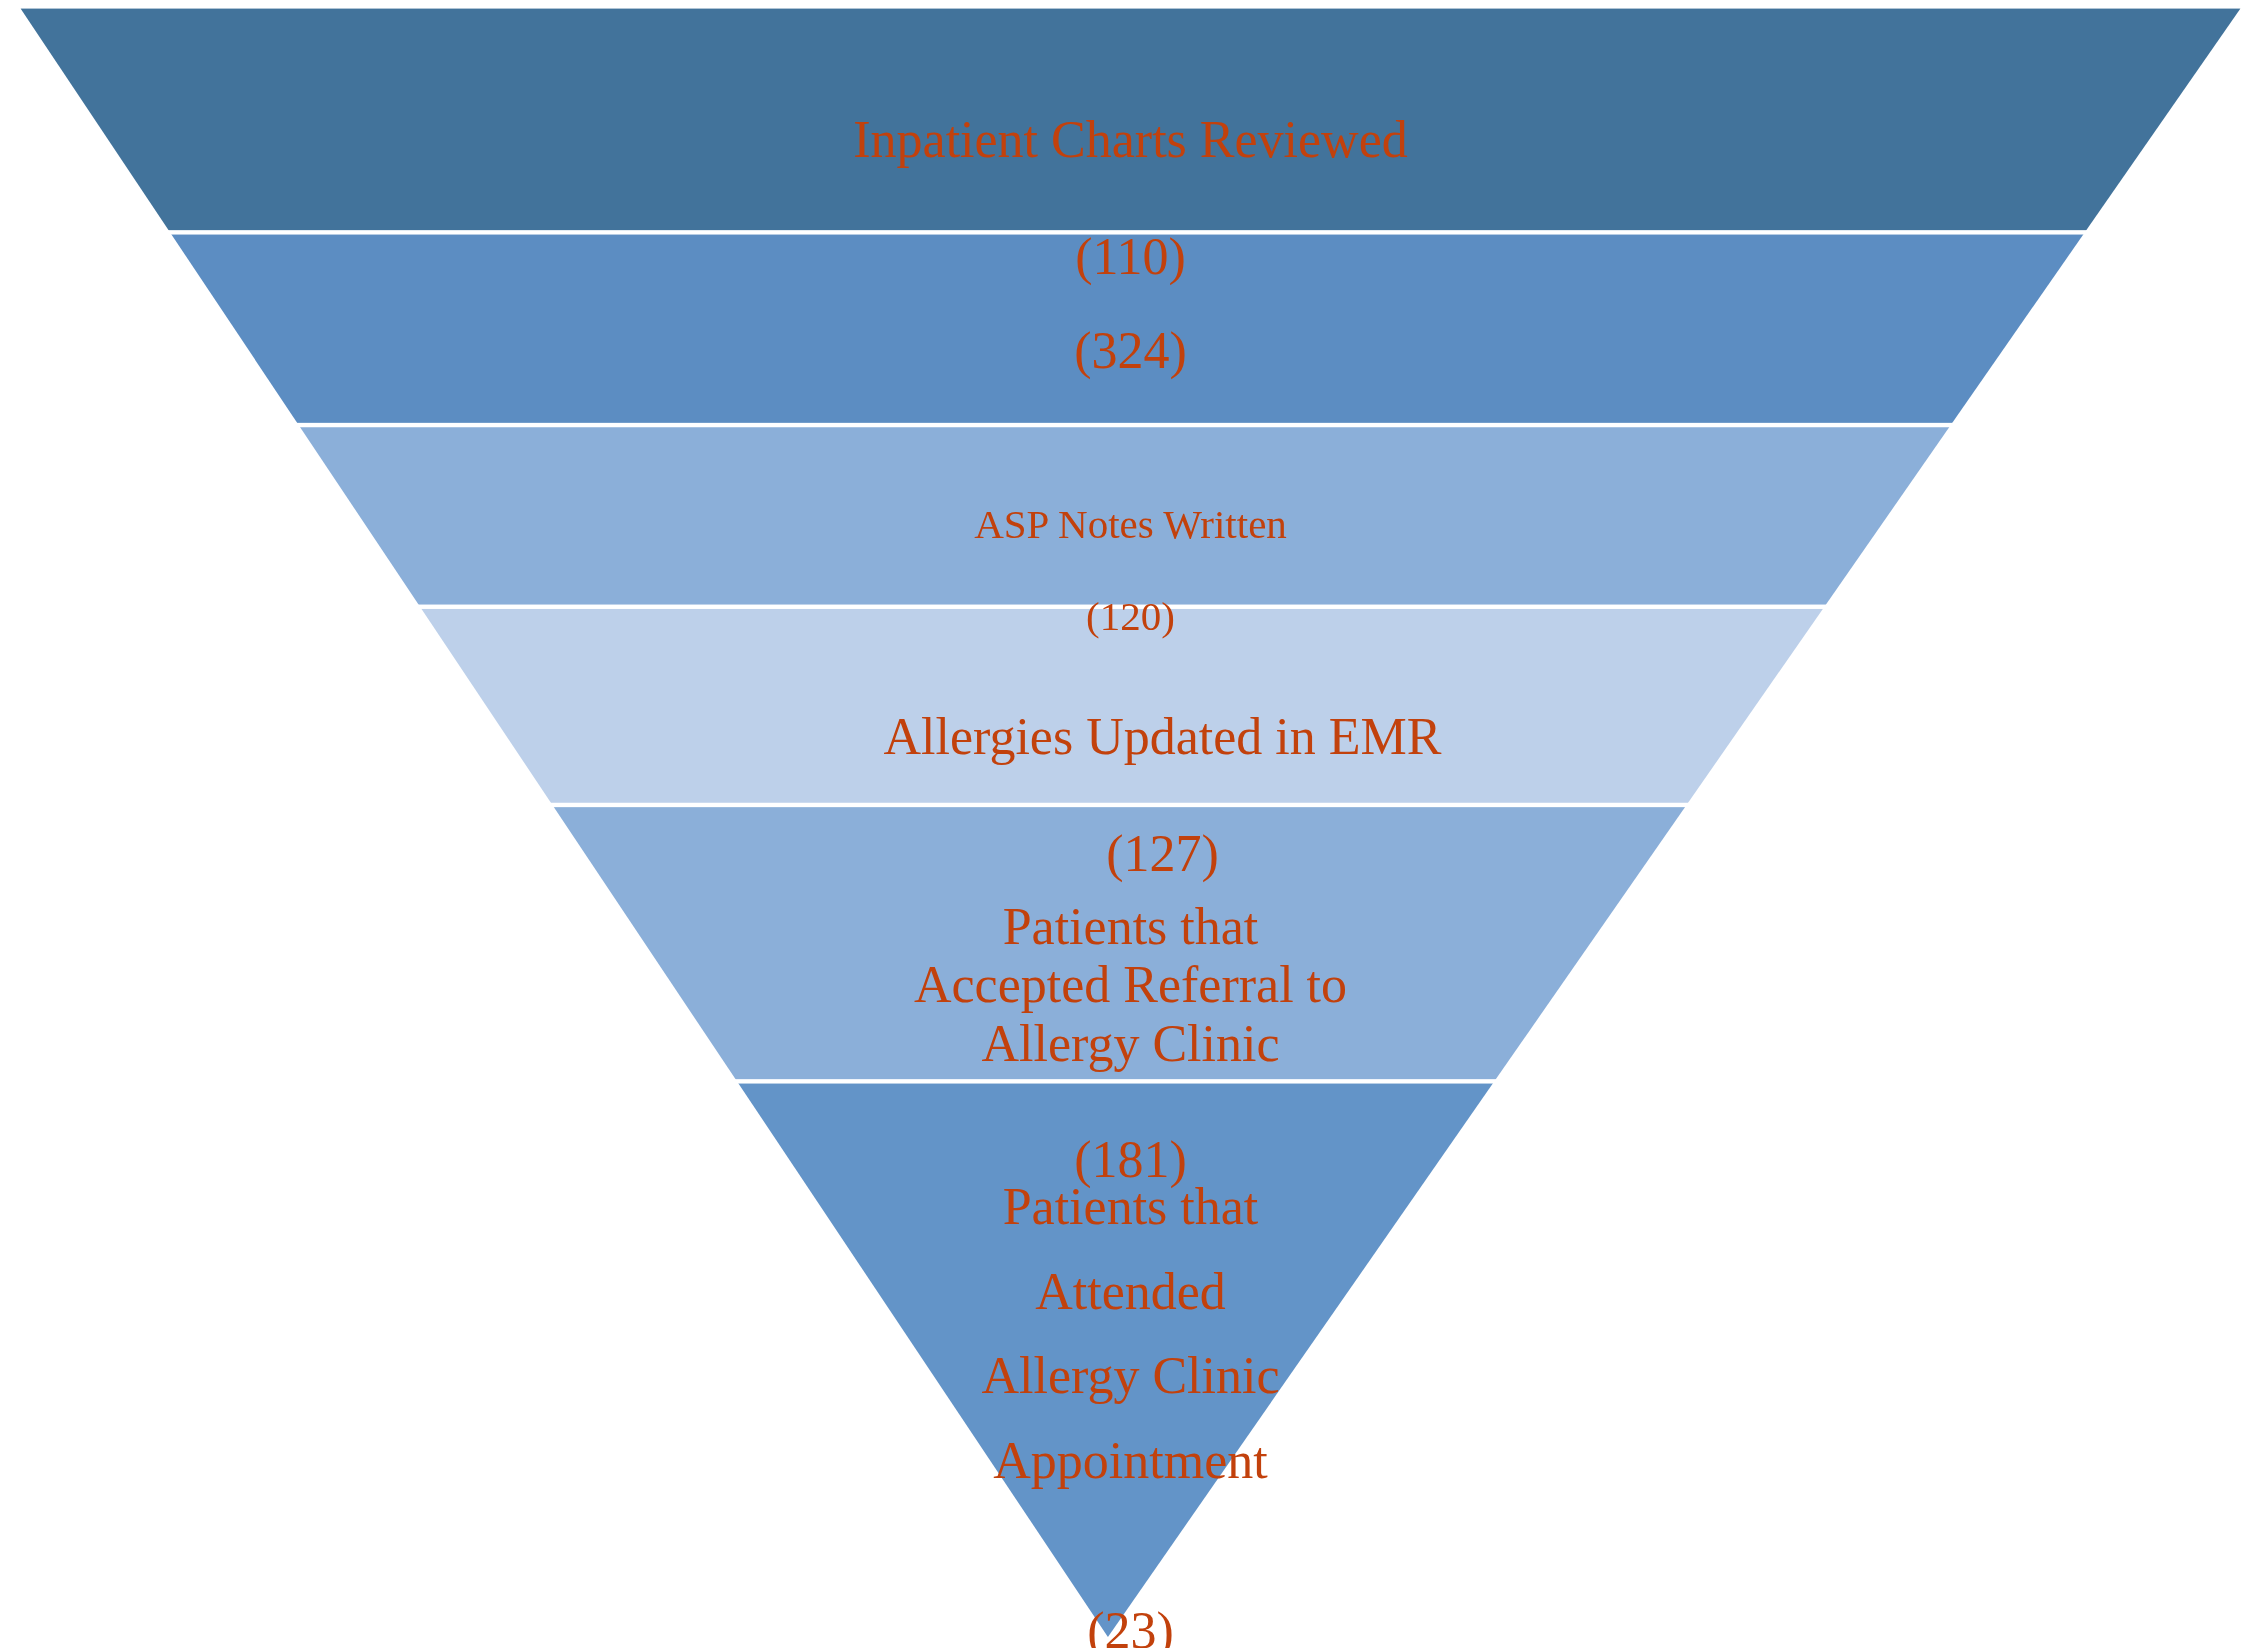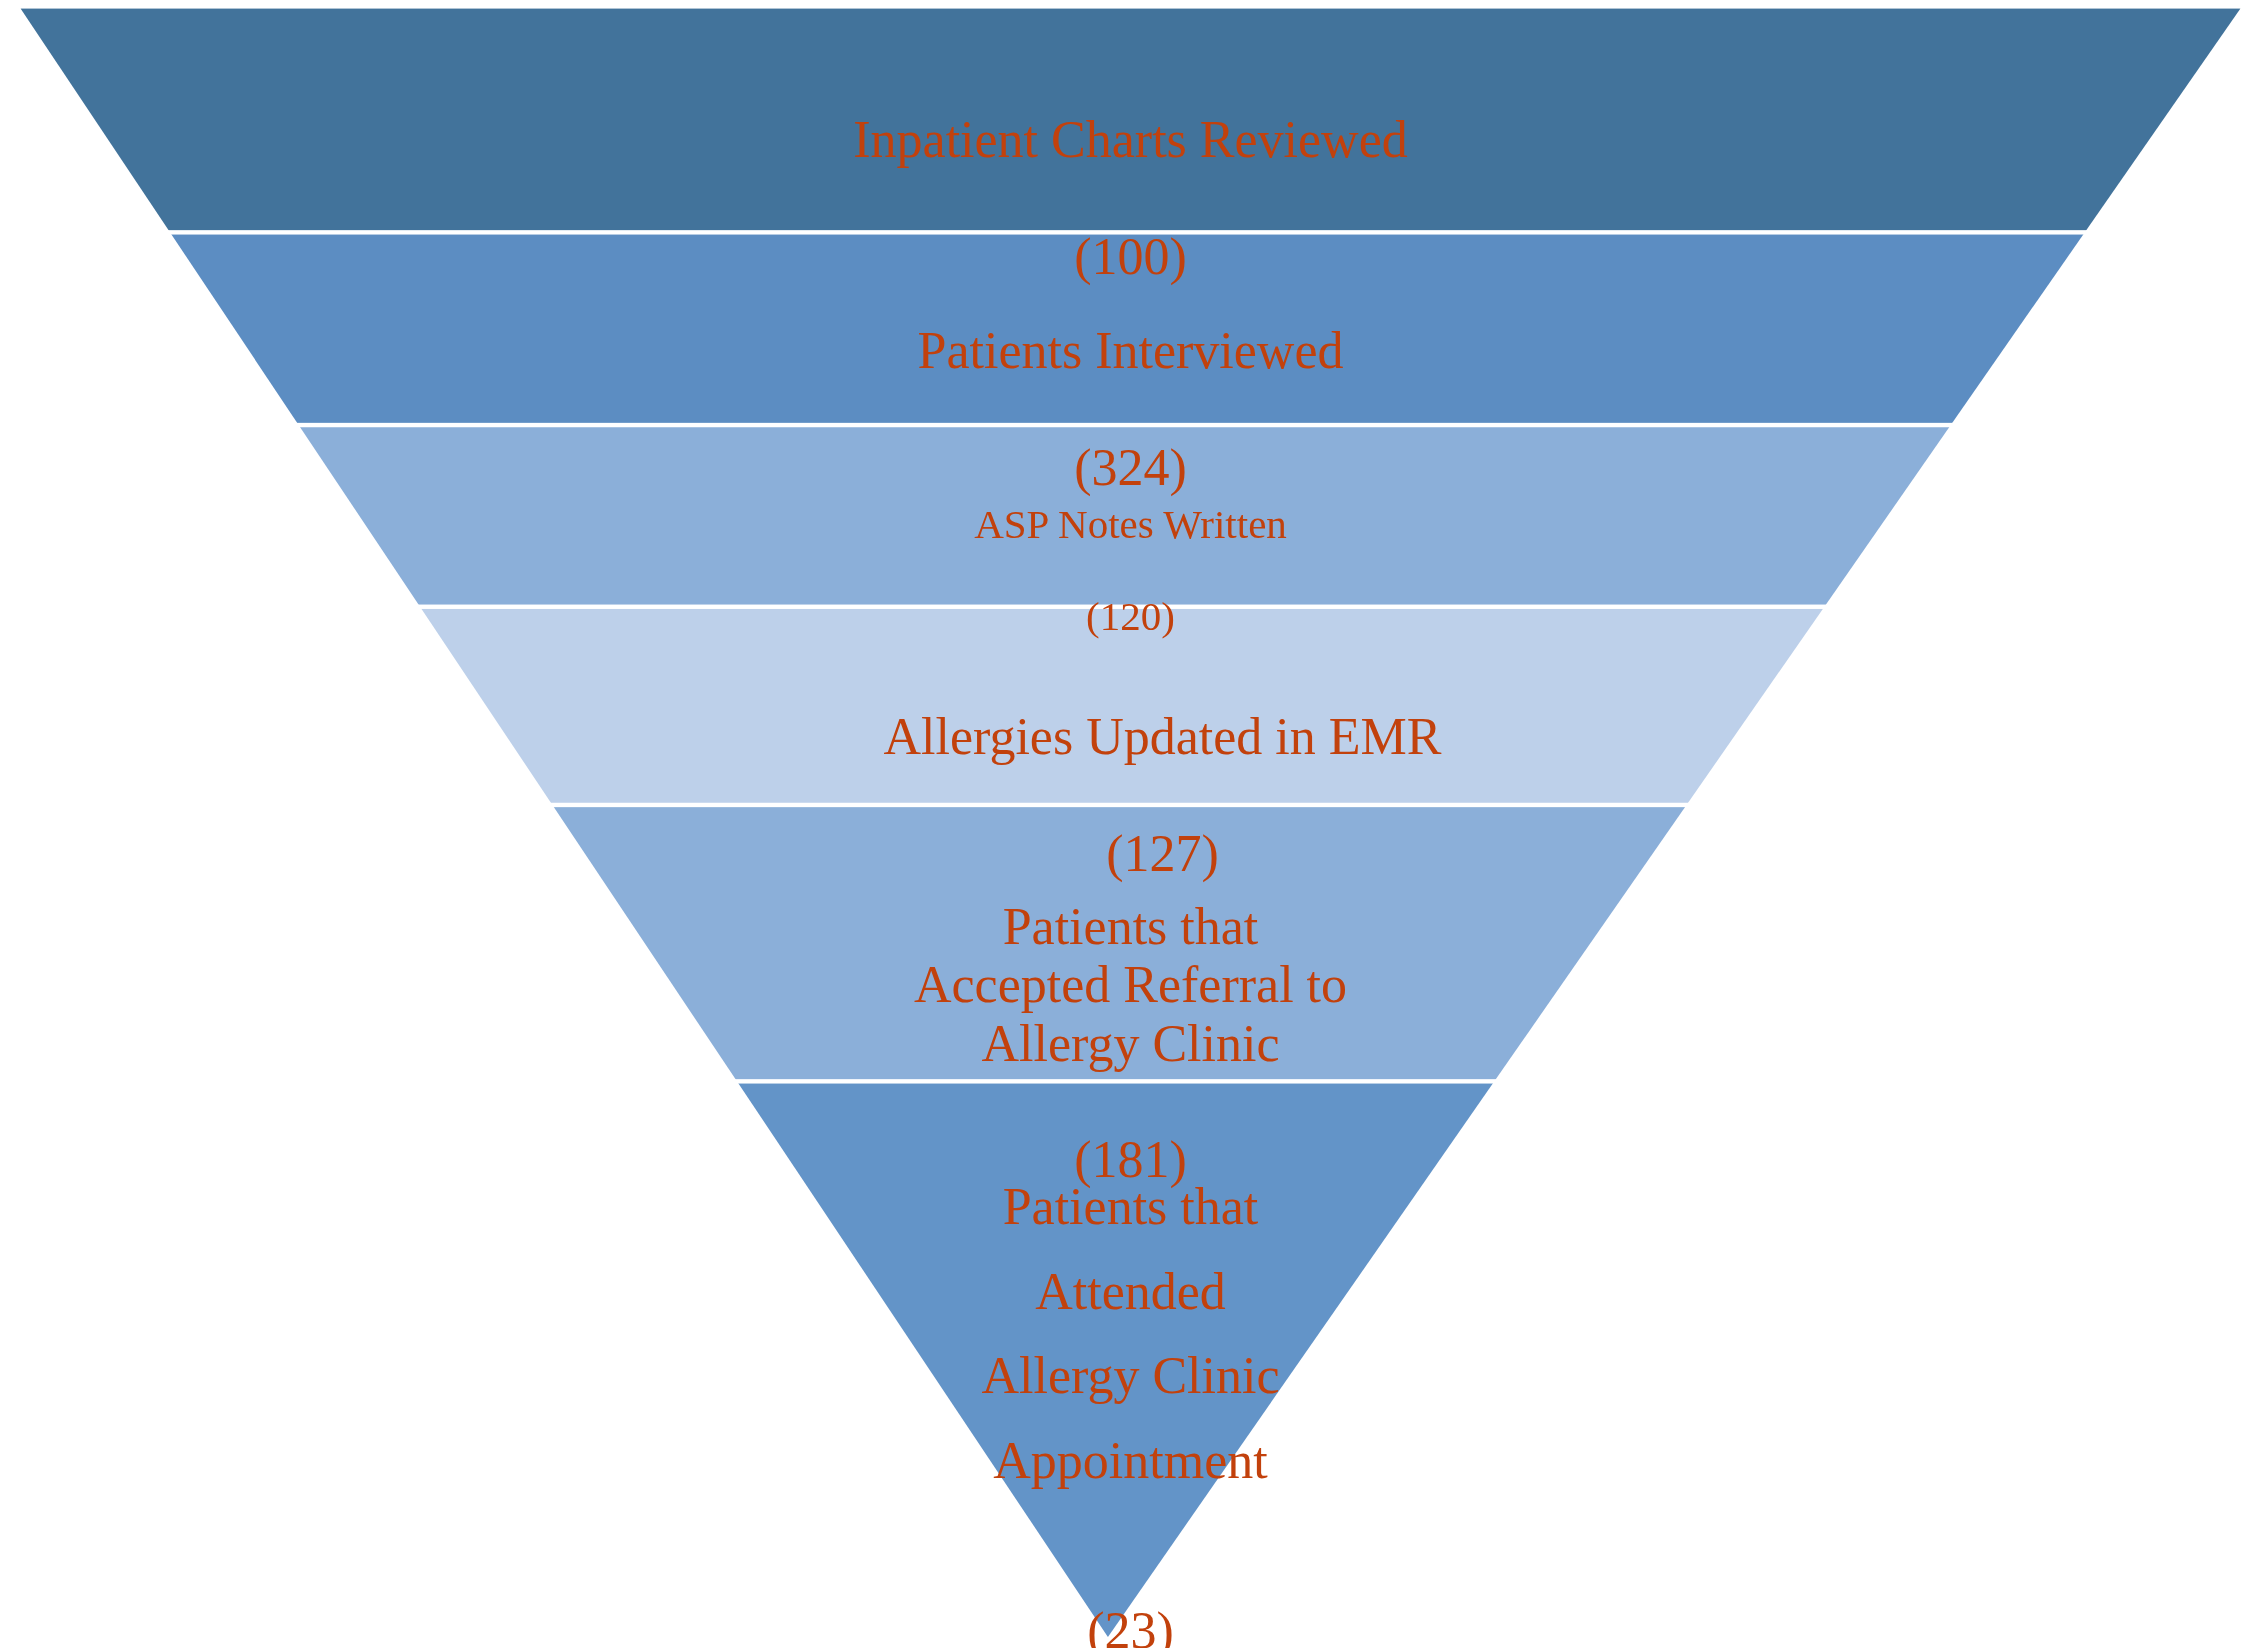--- a/index.html
+++ b/index.html
@@ -64,25 +64,24 @@
       <rect x="0" y="426" width="4108" height="342" fill="#5C8DC2"></rect>
       <rect x="0" y="776" width="4108" height="322" fill="#8BAFD9"></rect>
       <rect x="0" y="1106" width="4108" height="352" fill="#BDD0EA"></rect>
       <rect x="0" y="1466" width="4108" height="494" fill="#8BAFD9"></rect>
       <rect x="0" y="1968" width="4108" height="1010" fill="#6394C8"></rect>
     </g>
   </svg>
 
   <div class="stage-label stage-0">
     <span class="stage-title">Inpatient Charts Reviewed</span>
-    <span class="stage-value">(100)</span>
+    <span class="stage-value">(110)</span>
   </div>
 
   <div class="stage-label stage-1">
-    <span class="stage-title">Patients Interviewed</span>
     <span class="stage-value">(324)</span>
   </div>
 
   <div class="stage-label stage-2">
     <span class="stage-title">ASP Notes Written</span>
     <span class="stage-value">(120)</span>
   </div>
 
   <div class="stage-label stage-3">
     <span class="stage-title">Allergies Updated in EMR</span>

